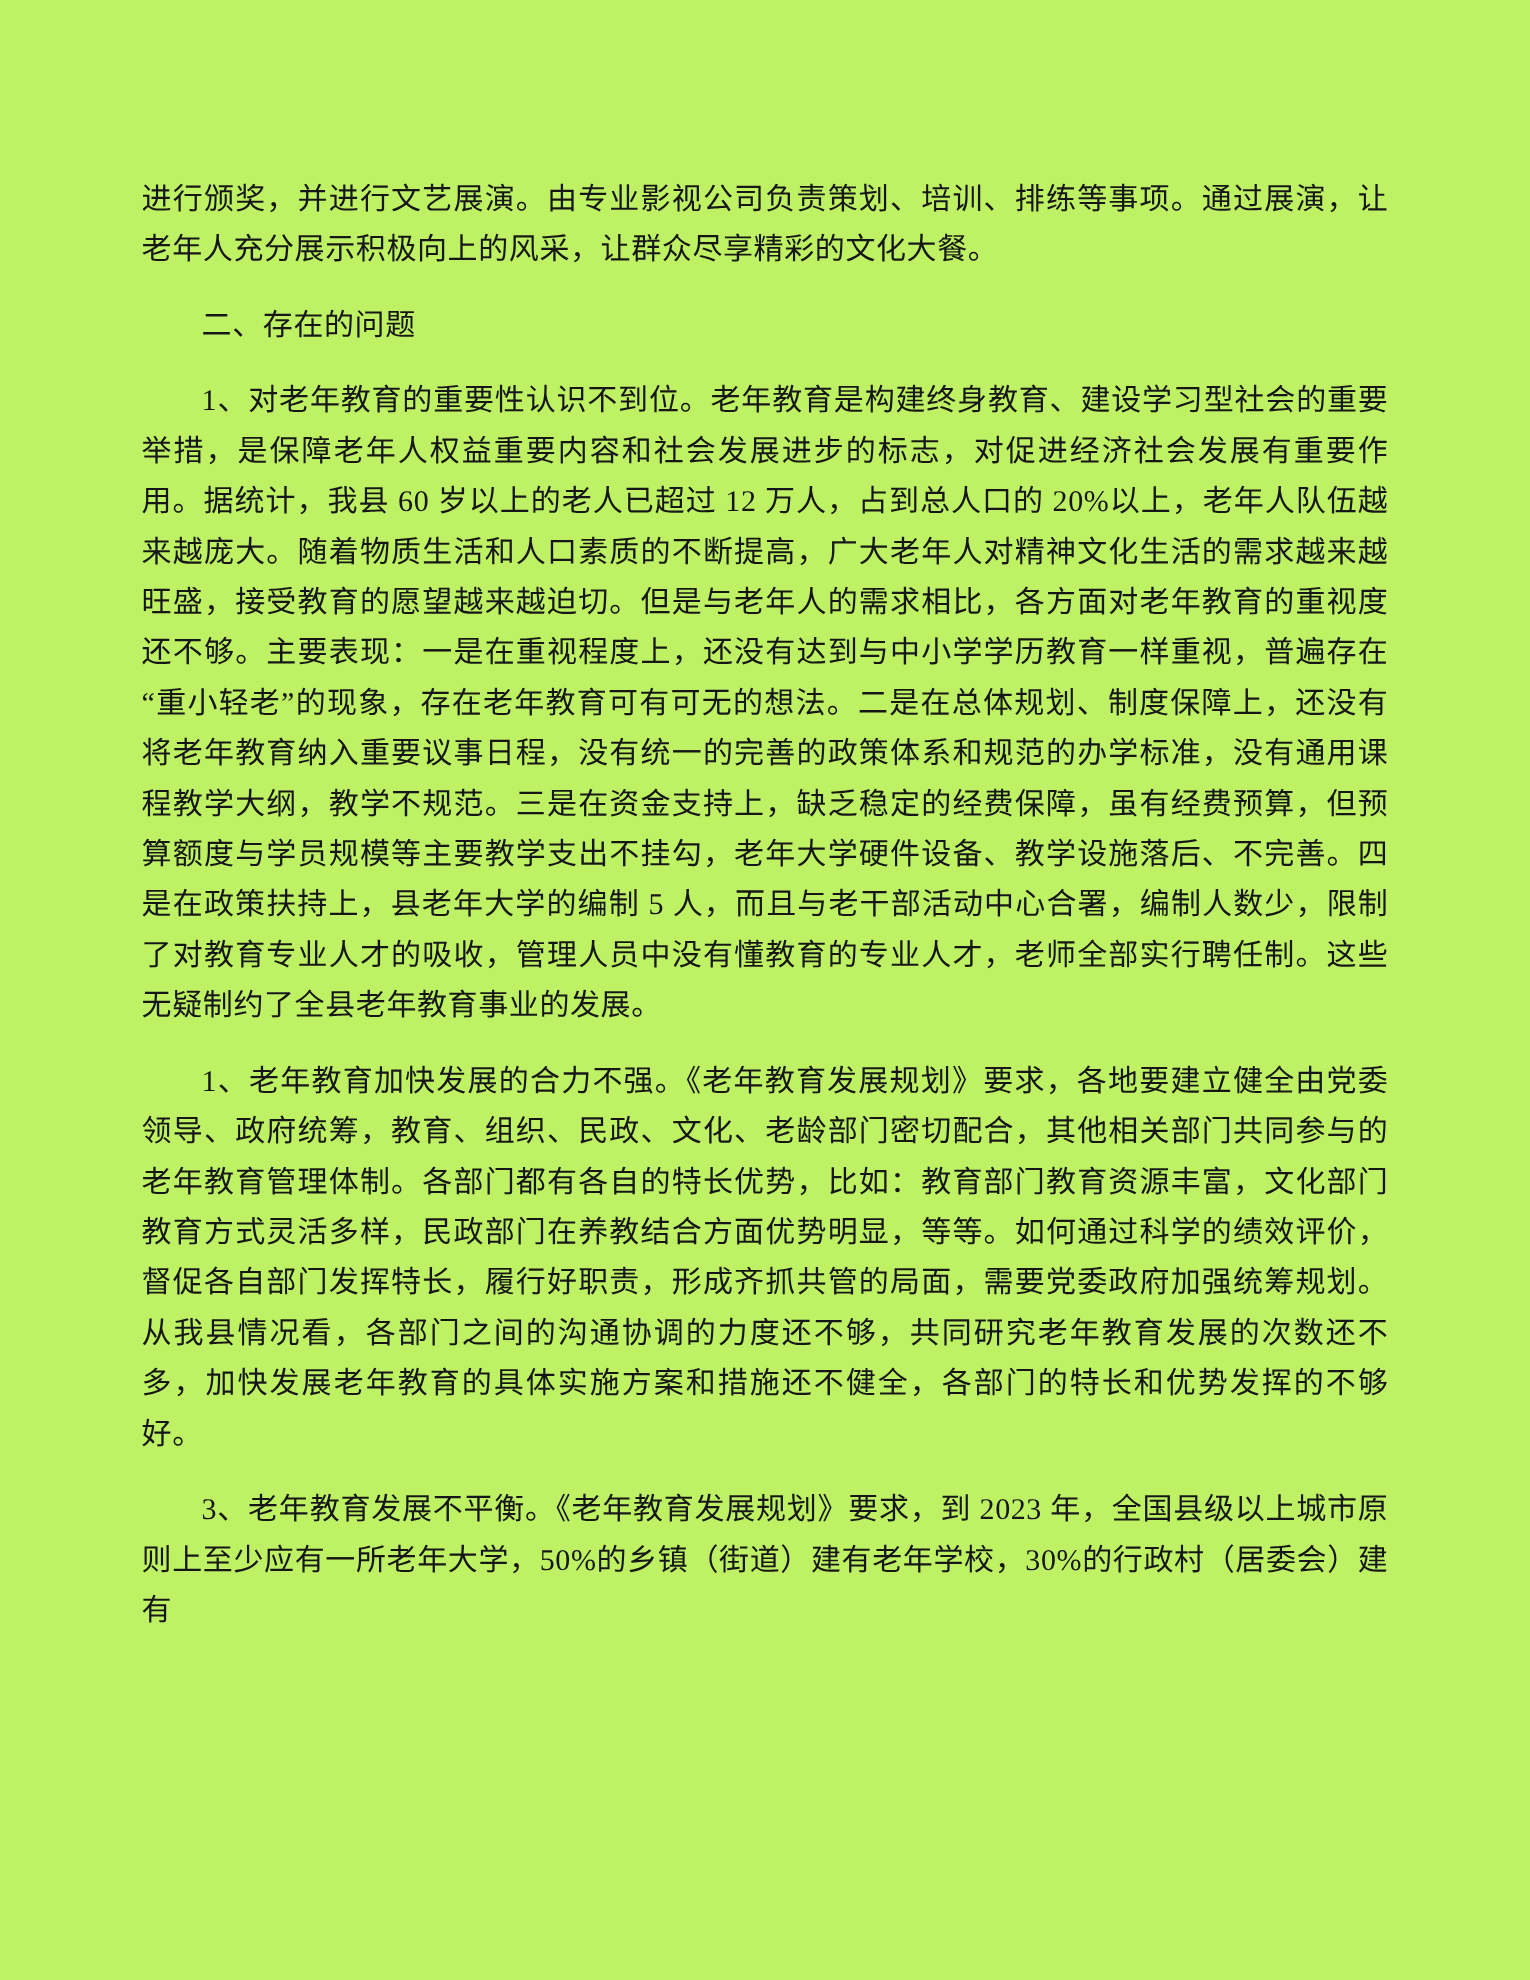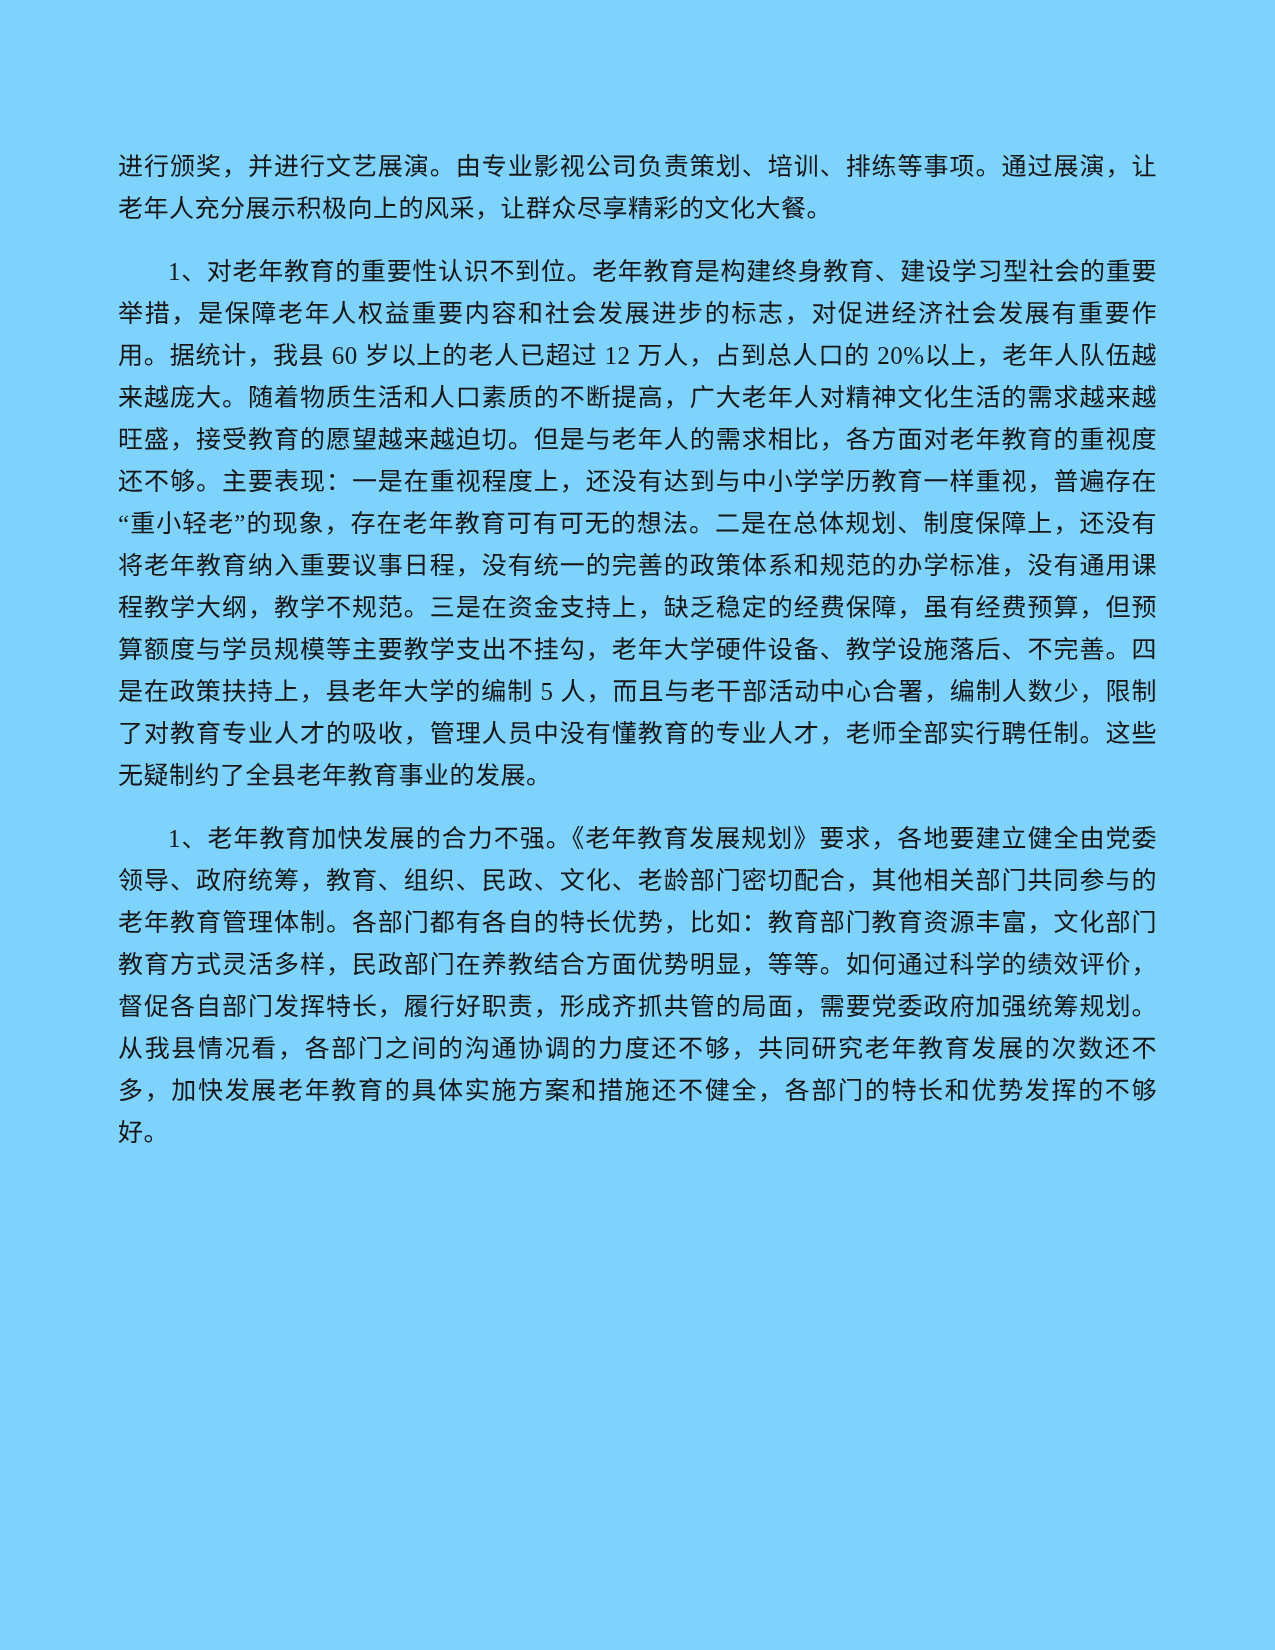--- a/index.html
+++ b/index.html
@@ -10,21 +10,21 @@
   body {
     width: 1275px;
     height: 1650px;
     overflow: hidden;
   }
   .page {
     box-sizing: border-box;
     width: 1275px;
     height: 1650px;
     padding: 146px 118px 40px 118px;
-    background: #7dd3fc;
+    background: #bef264;
     font-family: "Liberation Serif", "DejaVu Serif", serif;
     font-size: 25px;
     line-height: 42px;
     color: #161616;
     font-weight: 400;
     overflow: hidden;
   }
   .para {
     margin: 0 0 21px 0;
     text-align: justify;
@@ -35,19 +35,21 @@
     text-indent: 2em;
   }
 </style>
 </head>
 <body>
 
 <div class="page">
   <p class="para">进行颁奖，并进行文艺展演。由专业影视公司负责策划、培训、排练等事项。通过展演，让老年人充分展示积极向上的风采，让群众尽享精彩的文化大餐。</p>
 
 
+  <p class="para indent">二、存在的问题</p>
 
 
   <p class="para indent">1、对老年教育的重要性认识不到位。老年教育是构建终身教育、建设学习型社会的重要举措，是保障老年人权益重要内容和社会发展进步的标志，对促进经济社会发展有重要作用。据统计，我县 60 岁以上的老人已超过 12 万人，占到总人口的 20%以上，老年人队伍越来越庞大。随着物质生活和人口素质的不断提高，广大老年人对精神文化生活的需求越来越旺盛，接受教育的愿望越来越迫切。但是与老年人的需求相比，各方面对老年教育的重视度还不够。主要表现：一是在重视程度上，还没有达到与中小学学历教育一样重视，普遍存在“重小轻老”的现象，存在老年教育可有可无的想法。二是在总体规划、制度保障上，还没有将老年教育纳入重要议事日程，没有统一的完善的政策体系和规范的办学标准，没有通用课程教学大纲，教学不规范。三是在资金支持上，缺乏稳定的经费保障，虽有经费预算，但预算额度与学员规模等主要教学支出不挂勾，老年大学硬件设备、教学设施落后、不完善。四是在政策扶持上，县老年大学的编制 5 人，而且与老干部活动中心合署，编制人数少，限制了对教育专业人才的吸收，管理人员中没有懂教育的专业人才，老师全部实行聘任制。这些无疑制约了全县老年教育事业的发展。</p>
 
   <p class="para indent">1、老年教育加快发展的合力不强。《老年教育发展规划》要求，各地要建立健全由党委领导、政府统筹，教育、组织、民政、文化、老龄部门密切配合，其他相关部门共同参与的老年教育管理体制。各部门都有各自的特长优势，比如：教育部门教育资源丰富，文化部门教育方式灵活多样，民政部门在养教结合方面优势明显，等等。如何通过科学的绩效评价，督促各自部门发挥特长，履行好职责，形成齐抓共管的局面，需要党委政府加强统筹规划。从我县情况看，各部门之间的沟通协调的力度还不够，共同研究老年教育发展的次数还不多，加快发展老年教育的具体实施方案和措施还不健全，各部门的特长和优势发挥的不够好。</p>
 
+  <p class="para indent">3、老年教育发展不平衡。《老年教育发展规划》要求，到 2023 年，全国县级以上城市原则上至少应有一所老年大学，50%的乡镇（街道）建有老年学校，30%的行政村（居委会）建有</p>
 </div>
 
 </body></html>

